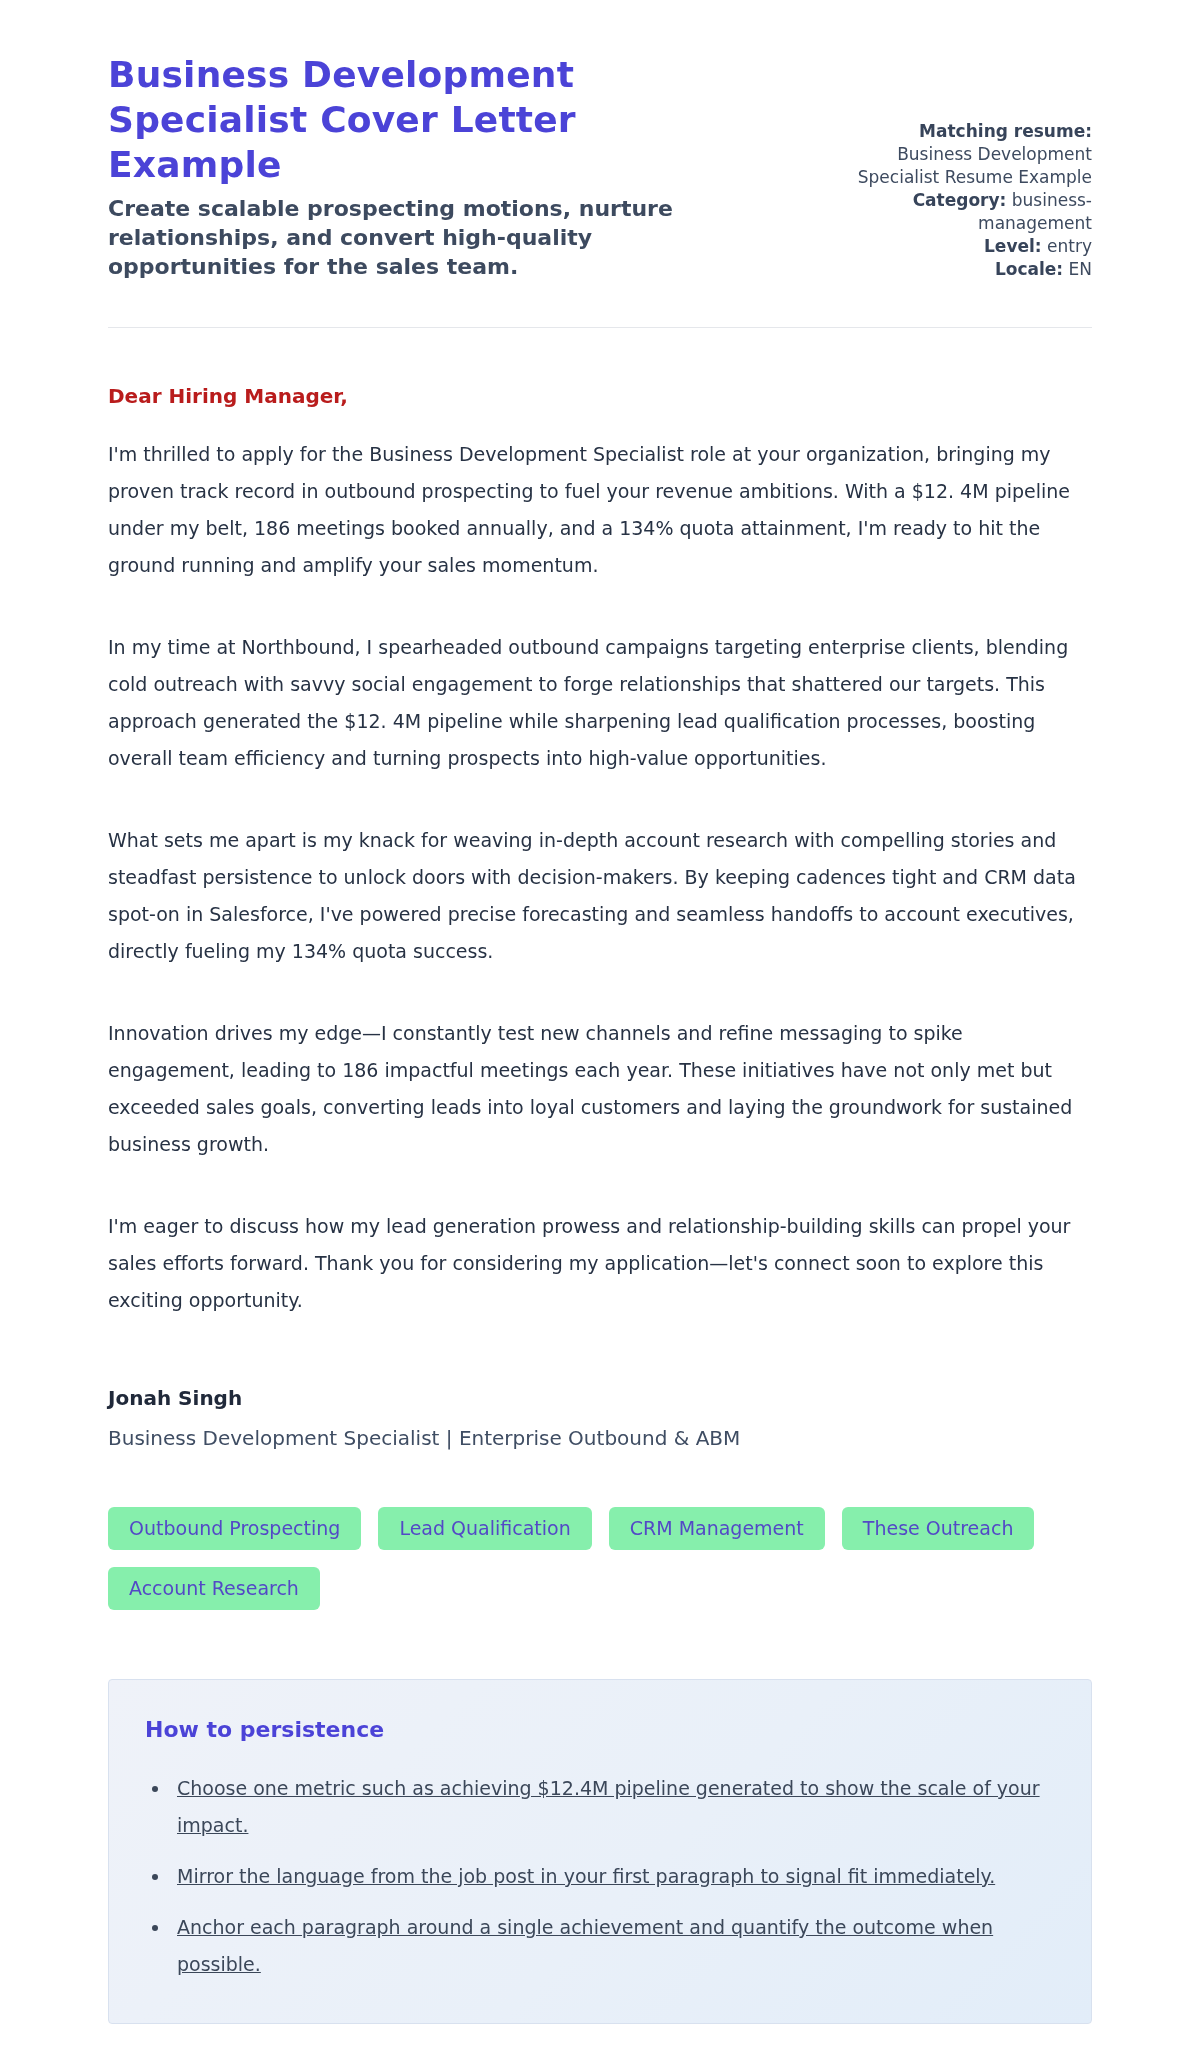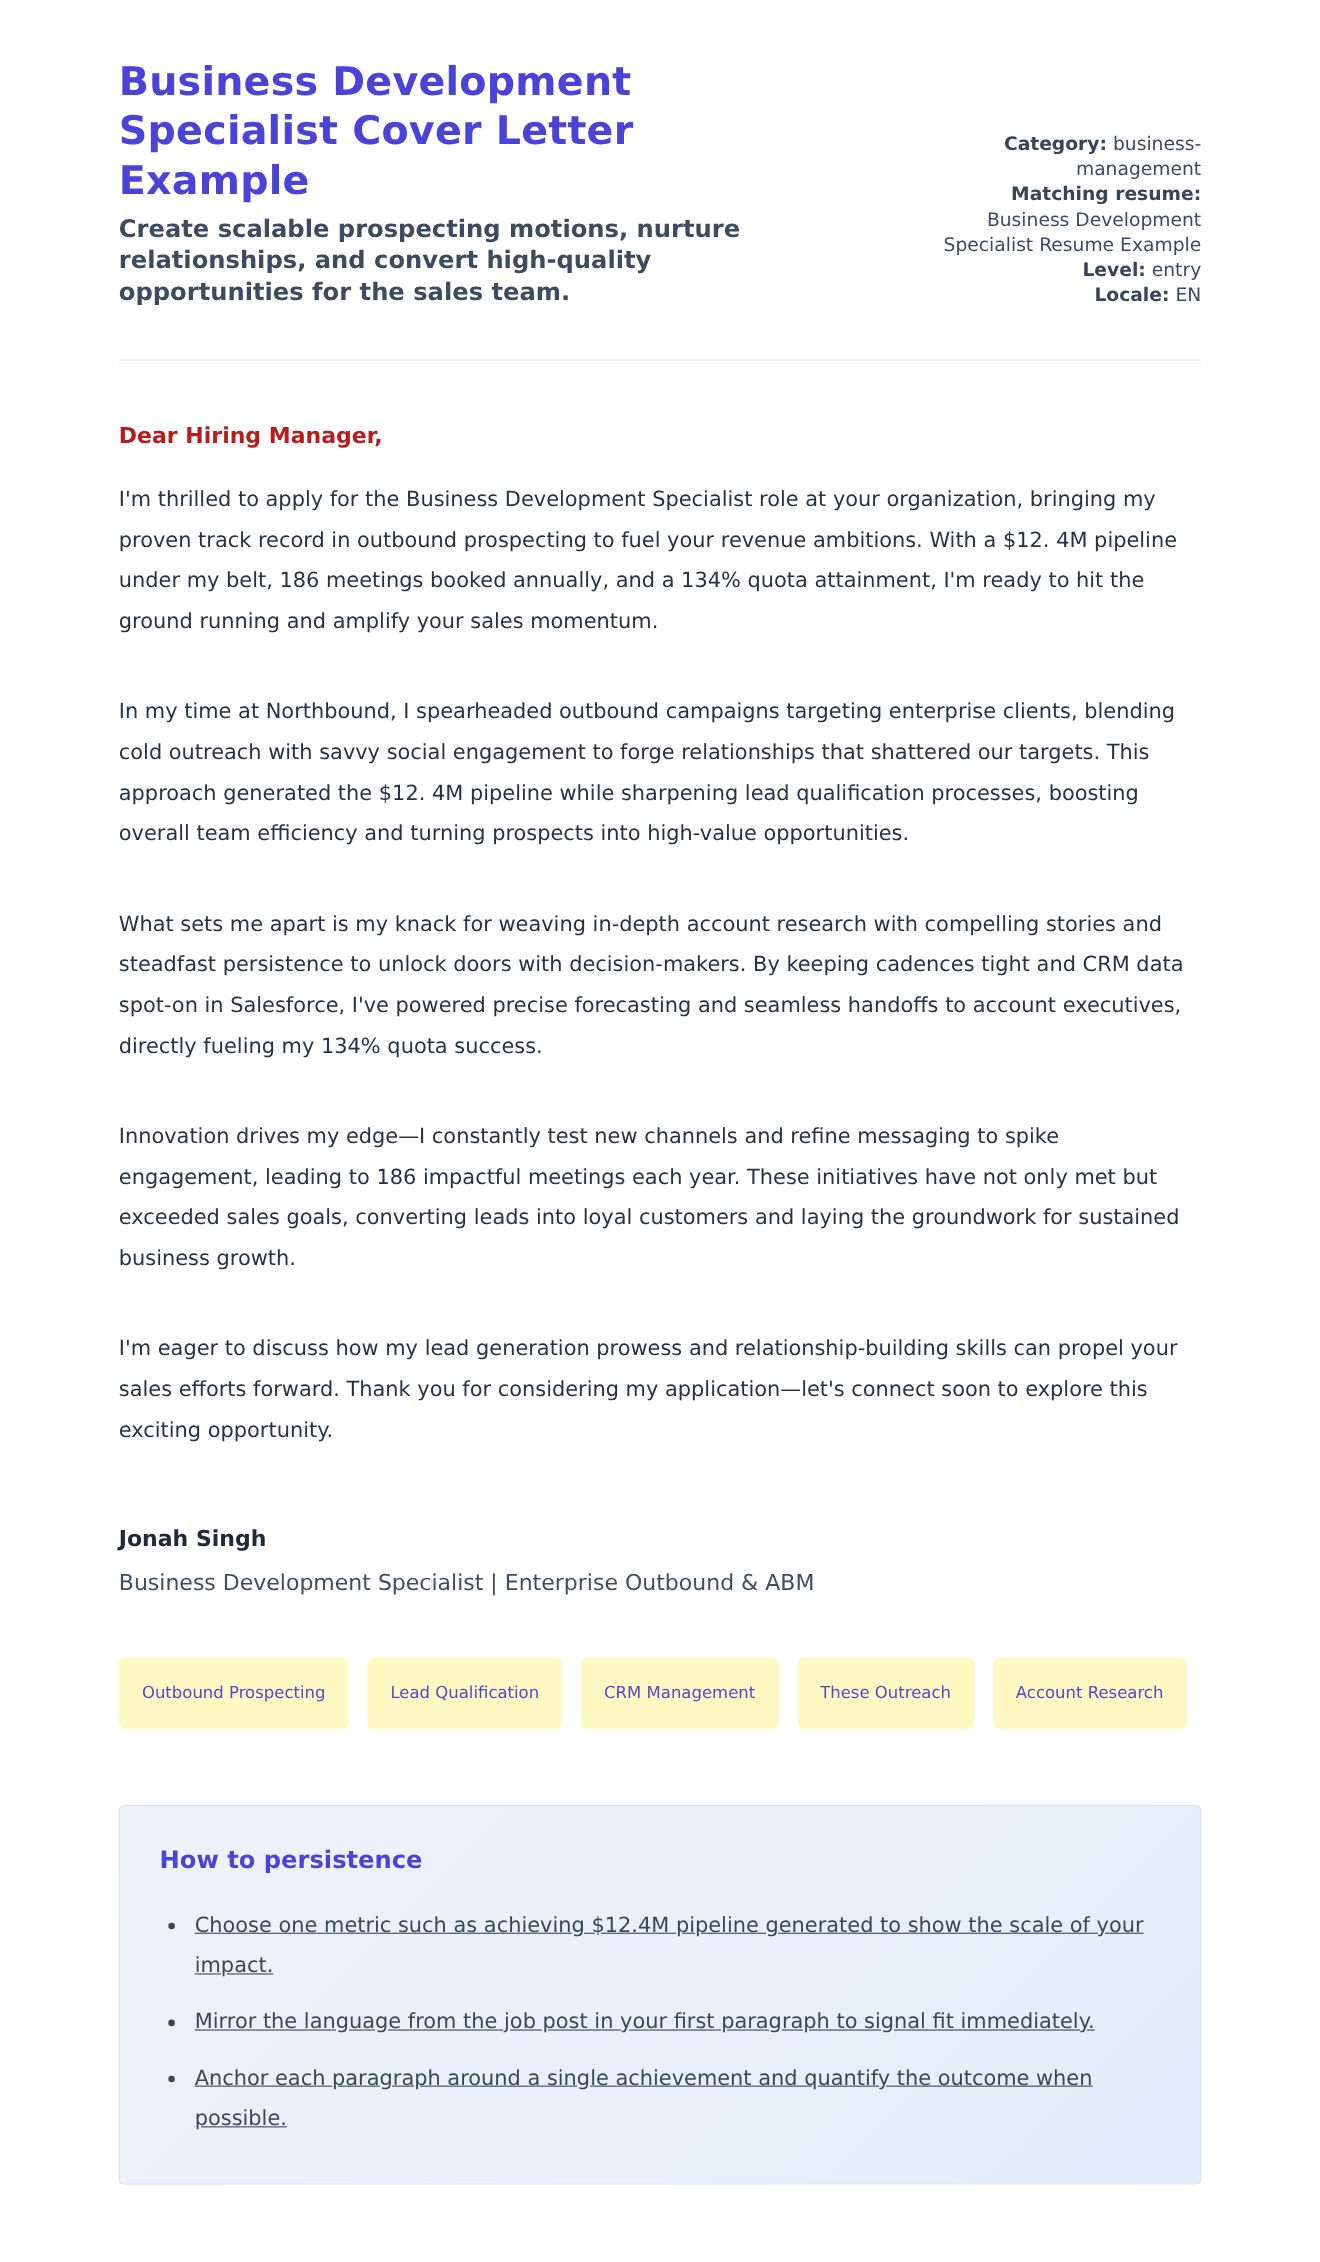--- a/index.html
+++ b/index.html
@@ -85,25 +85,25 @@
 
   
   .tags {
     margin-top: 55px;
     display: flex;
     flex-wrap: wrap;
     gap: 17px;
   }
   .tag-chip {
     display: inline-block;
-    background: #fef9c3;
+    background: #86efac;
     color: #5349c6;
-    font-size: 15px;
+    font-size: 19px;
     line-height: 17px;
-    padding: 24px 21px;
+    padding: 13px 21px;
     border-radius: 6px;
     cursor: pointer;
   }
 
   
   .personalize-box {
     margin-top: 69px;
     border: 1px solid #d8e1ef;
     border-radius: 4px;
     background: linear-gradient(135deg, #eff2f9 0%, #e9f0f9 55%, #e2edf9 100%);
@@ -135,26 +135,26 @@
 
 <div class="container">
 
   <div class="header">
     <div class="header-left">
       <h1 class="page-title">Business Development Specialist Cover Letter Example</h1>
       <div class="page-subtitle">Create scalable prospecting motions, nurture relationships, and convert high-quality opportunities for the sales team.</div>
     </div>
     <div class="header-right">
       <div>
+        <span class="meta-label">Matching resume:</span> 
+        <span>Business Development Specialist Resume Example</span>
+      </div>
+      <div>
         <span class="meta-label">Category:</span> 
         <span>business-management</span>
-      </div>
-      <div>
-        <span class="meta-label">Matching resume:</span> 
-        <span>Business Development Specialist Resume Example</span>
       </div>
       <div>
         <span class="meta-label">Level:</span> 
         <span>entry</span>
       </div>
       <div>
         <span class="meta-label">Locale:</span> 
         <span>EN</span>
       </div>
     </div>

